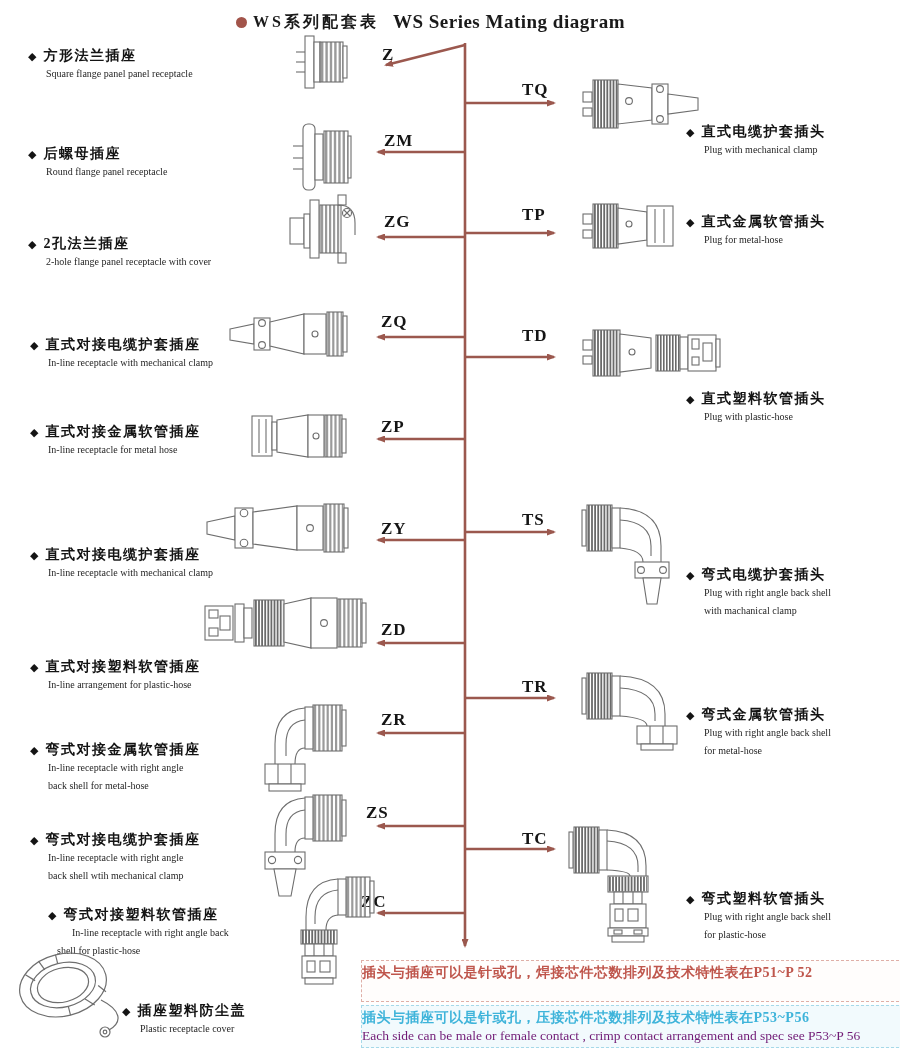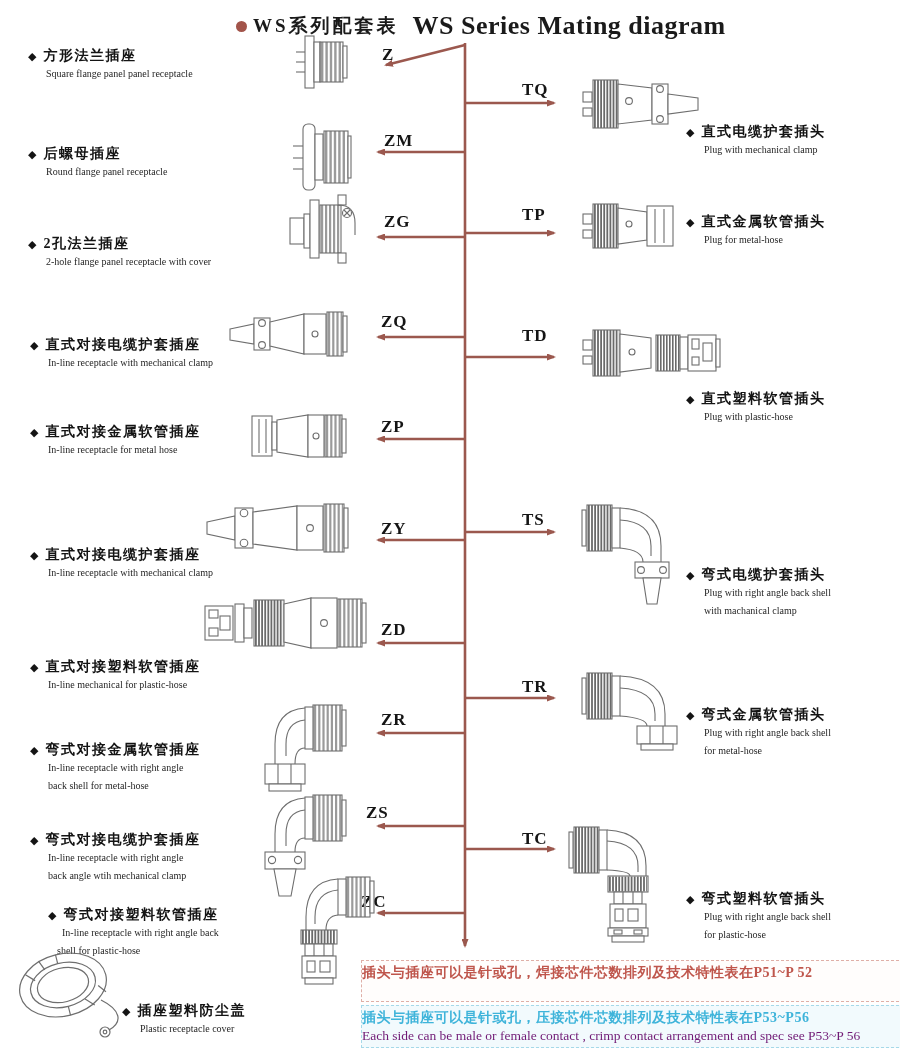--- a/index.html
+++ b/index.html
@@ -4,22 +4,22 @@
 <style>
   html,body{margin:0;padding:0;}
   body{
     width:900px;height:1050px;position:relative;background:#ffffff;
     font-family:"Liberation Serif","DejaVu Serif",serif;color:#1a1a1a;overflow:hidden;
   }
   .abs{position:absolute;}
   
   .title-row{position:absolute;left:236px;top:11px;display:flex;align-items:center;white-space:nowrap;}
   .title-dot{width:11px;height:11px;border-radius:50%;background:#a2544a;margin-right:6px;flex:0 0 auto;}
-  .title-cn{font-weight:bold;font-size:19px;letter-spacing:3px;}
-  .title-en{font-weight:bold;font-size:26px;margin-left:14px;letter-spacing:.5px;}
+  .title-cn{font-weight:bold;font-size:16px;letter-spacing:3px;}
+  .title-en{font-weight:bold;font-size:19px;margin-left:14px;letter-spacing:.5px;}
   
   .item{position:absolute;white-space:nowrap;}
   .cn-line{display:flex;align-items:center;}
   .bullet{font-size:11px;margin-right:7px;color:#141414;}
   .cn{font-weight:bold;font-size:14px;letter-spacing:1.5px;color:#141414;}
   .en{font-size:10px;line-height:18px;color:#262626;margin-left:18px;}
   
   .code{position:absolute;font-weight:bold;font-size:17px;letter-spacing:1px;color:#151515;white-space:nowrap;}
   
   .note{position:absolute;left:352px;width:543px;text-align:left;padding-top:3px;box-sizing:border-box;margin-left:9px;}
@@ -127,44 +127,44 @@
       <span class="bullet">◆</span>
       <span class="cn">直式对接电缆护套插座</span>
     </div>
   <div class="en">In-line receptacle with mechanical clamp</div>
 </div>
 <div class="item" style="left:30px;top:658px">
   <div class="cn-line">
       <span class="bullet">◆</span>
       <span class="cn">直式对接塑料软管插座</span>
     </div>
-  <div class="en">In-line mechanical for plastic-hose</div>
+  <div class="en">In-line arrangement for plastic-hose</div>
 </div>
 <div class="item" style="left:30px;top:741px">
   <div class="cn-line">
       <span class="bullet">◆</span>
       <span class="cn">弯式对接金属软管插座</span>
     </div>
   <div class="en">In-line receptacle with right angle</div>
   <div class="en">back shell for metal-hose</div>
 </div>
 <div class="item" style="left:30px;top:831px">
   <div class="cn-line">
       <span class="bullet">◆</span>
       <span class="cn">弯式对接电缆护套插座</span>
     </div>
   <div class="en">In-line receptacle with right angle</div>
-  <div class="en">back angle wtih mechanical clamp</div>
+  <div class="en">back shell wtih mechanical clamp</div>
 </div>
 <div class="item" style="left:48px;top:906px">
   <div class="cn-line">
       <span class="bullet">◆</span>
       <span class="cn">弯式对接塑料软管插座</span>
     </div>
-  <div class="en" style="margin-left:14px">In-line receptacle with right angle back</div>
+  <div class="en" style="margin-left:24px">In-line receptacle with right angle back</div>
   <div class="en" style="margin-left:9px">shell for plastic-hose</div>
 </div>
 <div class="item" style="left:122px;top:1002px">
   <div class="cn-line">
       <span class="bullet">◆</span>
       <span class="cn">插座塑料防尘盖</span>
     </div>
   <div class="en">Plastic receptacle cover</div>
 </div>
 

